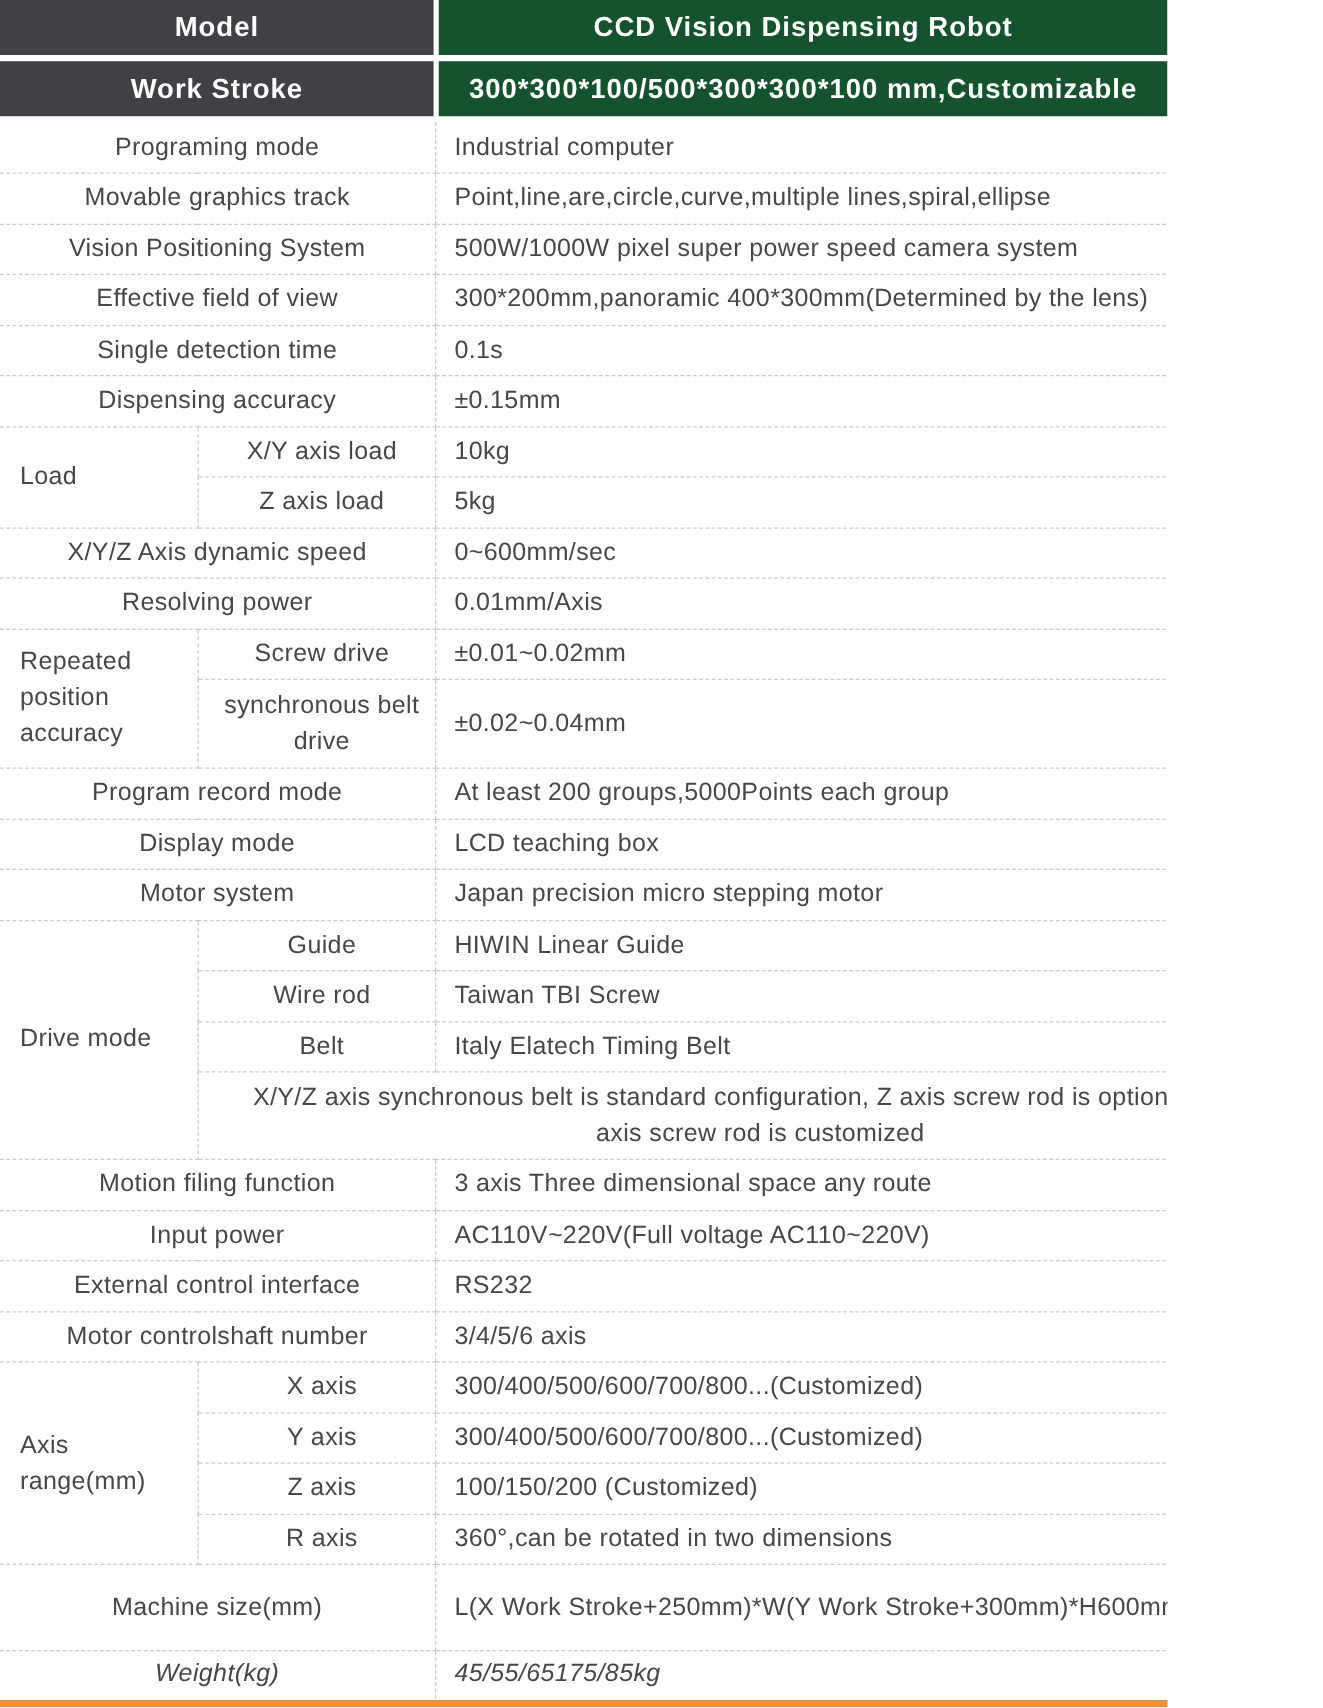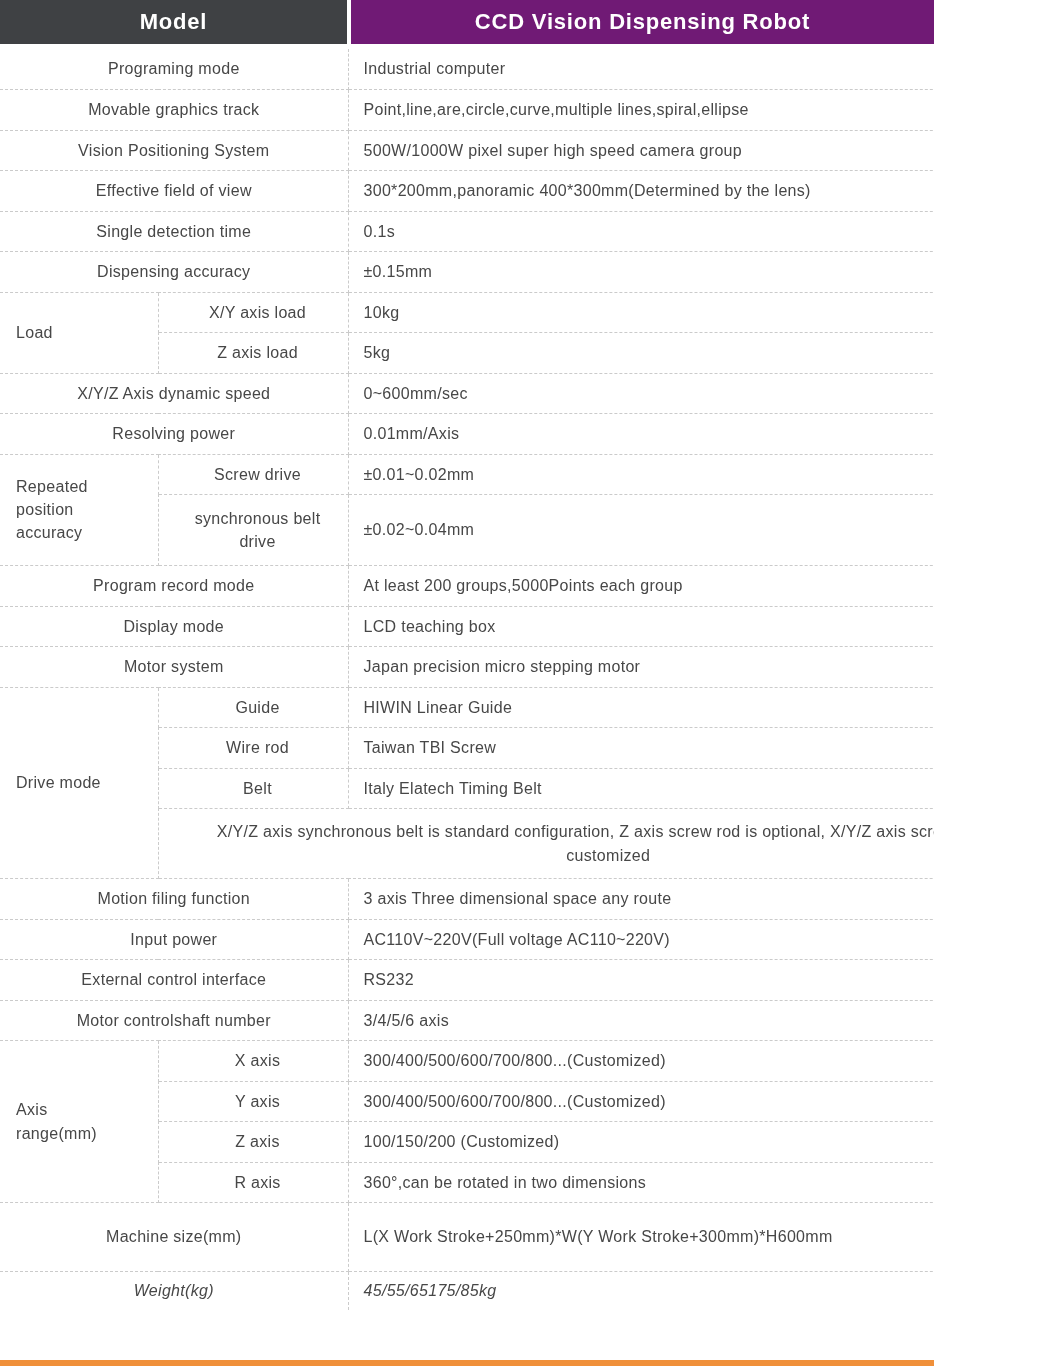--- a/index.html
+++ b/index.html
@@ -29,28 +29,28 @@
     display: flex;
     align-items: center;
     justify-content: center;
     color: #ffffff;
     font-weight: bold;
     font-size: 22px;
     letter-spacing: 0.8px;
   }
   .hdr-left  { width: 347px; background: #3f4144; }
   .hdr-gap   { width: 4px; background: #ffffff; }
-  .hdr-right { flex: 1; background: #701a75; }
+  .hdr-right { flex: 1; background: #14532d; }
 
   
   table.specs {
     width: 1058px;
     table-layout: fixed;
     border-collapse: collapse;
-    font-size: 16px;
+    font-size: 20px;
     letter-spacing: 0.3px;
     flex: none;
   }
   table.specs td {
     border-bottom: 1px dashed #cbcbcb;
     vertical-align: middle;
     line-height: 1.45;
   }
   table.specs tr { height: 40.5px; }
   table.specs tr.h71 { height: 71px; }
@@ -100,20 +100,25 @@
 <body>
 
 <div class="sheet">
 
   <div class="hdr-row">
     <div class="hdr-cell hdr-left">Model</div>
     <div class="hdr-gap"></div>
     <div class="hdr-cell hdr-right">CCD Vision Dispensing Robot</div>
   </div>
 
+  <div class="hdr-row">
+    <div class="hdr-cell hdr-left">Work Stroke</div>
+    <div class="hdr-gap"></div>
+    <div class="hdr-cell hdr-right">300*300*100/500*300*300*100 mm,Customizable</div>
+  </div>
 
   <table class="specs">
     <colgroup>
       <col style="width:158px">
       <col style="width:190px">
       <col style="width:710px">
     </colgroup>
     <tbody>
 
       <tr>
@@ -121,21 +126,21 @@
         <td class="value">Industrial computer</td>
       </tr>
 
       <tr>
         <td class="label" colspan="2">Movable graphics track</td>
         <td class="value">Point,line,are,circle,curve,multiple lines,spiral,ellipse</td>
       </tr>
 
       <tr>
         <td class="label" colspan="2">Vision Positioning System</td>
-        <td class="value">500W/1000W pixel super high speed camera group</td>
+        <td class="value">500W/1000W pixel super power speed camera system</td>
       </tr>
 
       <tr>
         <td class="label" colspan="2">Effective field of view</td>
         <td class="value">300*200mm,panoramic 400*300mm(Determined by the lens)</td>
       </tr>
 
       <tr>
         <td class="label" colspan="2">Single detection time</td>
         <td class="value">0.1s</td>

